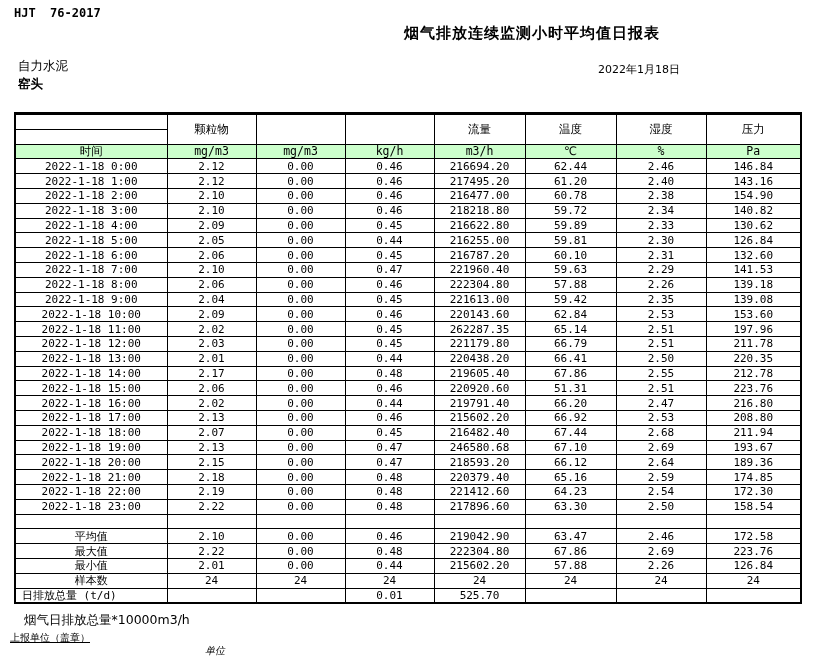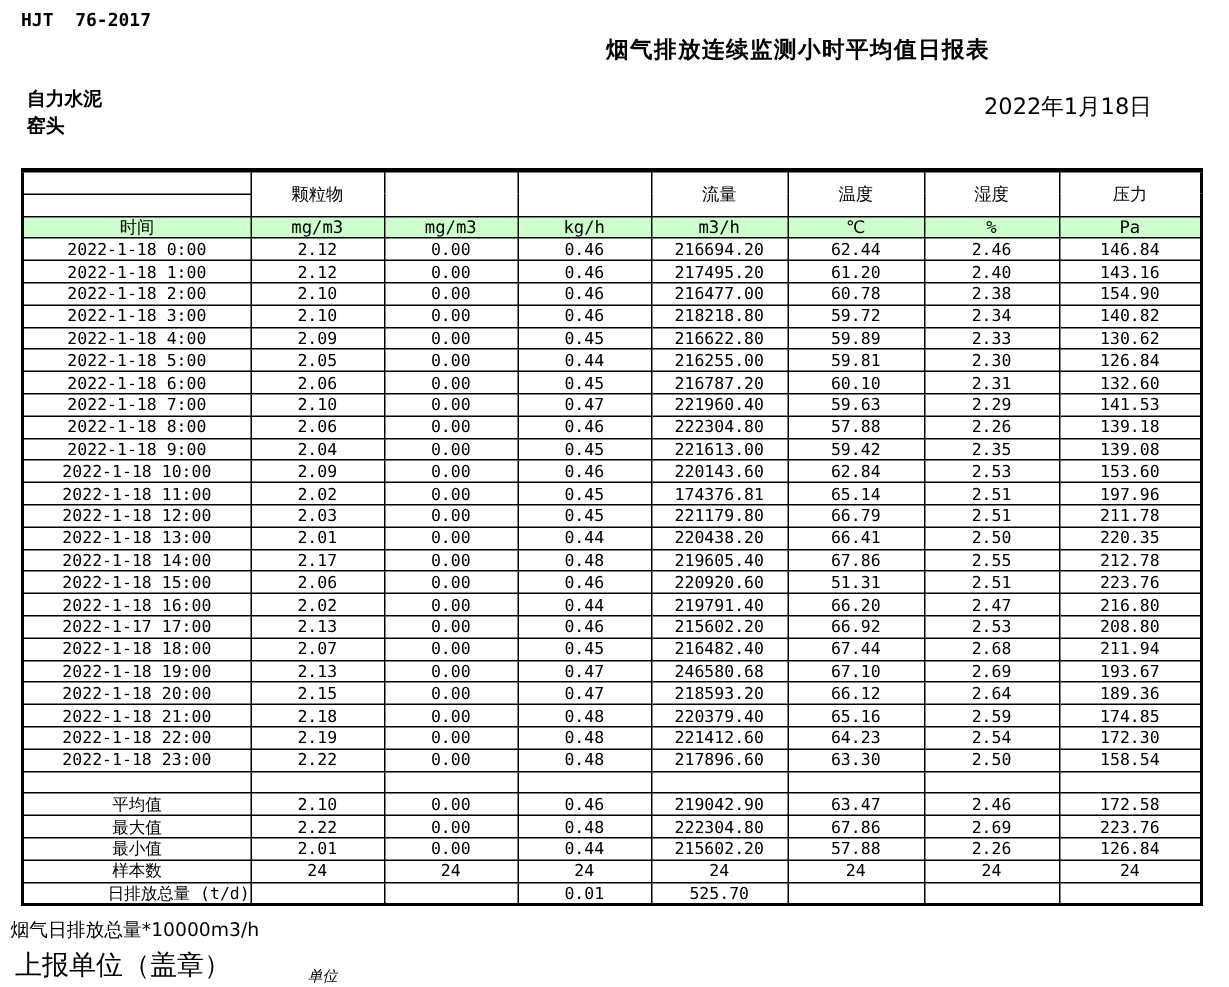--- a/index.html
+++ b/index.html
@@ -20,23 +20,23 @@
     font-family: "DejaVu Sans Mono", "Liberation Mono", monospace;
     font-weight: bold; font-size: 12px;
     white-space: pre;
   }
   #report-title {
     left: 0; top: 24px; width: 660px;
     text-align: right;
     font-weight: bold; font-size: 15px;
     letter-spacing: 1px;
   }
-  #company-name { left: 18px; top: 58px; font-weight: bold; font-size: 12.5px; }
+  #company-name { left: 18px; top: 58px; font-weight: normal; font-size: 12.5px; }
   #location-name { left: 18px; top: 76px; font-weight: bold; font-size: 12.5px; }
-  #report-date { left: 656px; top: 62px; font-size: 15px; }
+  #report-date { left: 598px; top: 62px; font-size: 11px; }
 
   #table-wrap { left: 14px; top: 112px; }
   table#report-table {
     border-collapse: collapse;
     table-layout: fixed;
     width: 786px;
     border: 2px solid #000;
     border-top-width: 3px;
   }
   #report-table td {
@@ -53,26 +53,26 @@
   }
   #report-table tr.group-row td,
   #report-table tr.unit-row td {
     font-size: 11.5px;
   }
   #report-table tr.unit-row td {
     background: var(--header-green, #ccffcc);
   }
   #report-table td.time-col { }
   #summary-body tr:last-child td:first-child {
-    text-align: right;
+    text-align: left;
     padding-left: 6px;
   }
 
-  #footer-note { left: 7px; top: 612px; font-size: 12.5px; }
-  #footer-report-unit { left: 10px; top: 631px; font-size: 18px; }
+  #footer-note { left: 24px; top: 612px; font-size: 12.5px; }
+  #footer-report-unit { left: 10px; top: 631px; font-size: 10px; text-decoration: underline; }
   #footer-unit { left: 205px; top: 644px; font-size: 10px; font-style: italic; }
 </style>
 </head>
 <body>
 
 <div id="doc-code" class="abs">HJT  76-2017</div>
 <div id="report-title" class="abs">烟气排放连续监测小时平均值日报表</div>
 <div id="company-name" class="abs">自力水泥</div>
 <div id="location-name" class="abs">窑头</div>
 <div id="report-date" class="abs">2022年1月18日</div>
@@ -223,21 +223,21 @@
           <td>220143.60</td>
           <td>62.84</td>
           <td>2.53</td>
           <td>153.60</td>
         </tr>
         <tr>
           <td class="time-col">2022-1-18 11:00</td>
           <td>2.02</td>
           <td>0.00</td>
           <td>0.45</td>
-          <td>174376.81</td>
+          <td>262287.35</td>
           <td>65.14</td>
           <td>2.51</td>
           <td>197.96</td>
         </tr>
         <tr>
           <td class="time-col">2022-1-18 12:00</td>
           <td>2.03</td>
           <td>0.00</td>
           <td>0.45</td>
           <td>221179.80</td>
@@ -279,21 +279,21 @@
           <td class="time-col">2022-1-18 16:00</td>
           <td>2.02</td>
           <td>0.00</td>
           <td>0.44</td>
           <td>219791.40</td>
           <td>66.20</td>
           <td>2.47</td>
           <td>216.80</td>
         </tr>
         <tr>
-          <td class="time-col">2022-1-17 17:00</td>
+          <td class="time-col">2022-1-18 17:00</td>
           <td>2.13</td>
           <td>0.00</td>
           <td>0.46</td>
           <td>215602.20</td>
           <td>66.92</td>
           <td>2.53</td>
           <td>208.80</td>
         </tr>
         <tr>
           <td class="time-col">2022-1-18 18:00</td>

